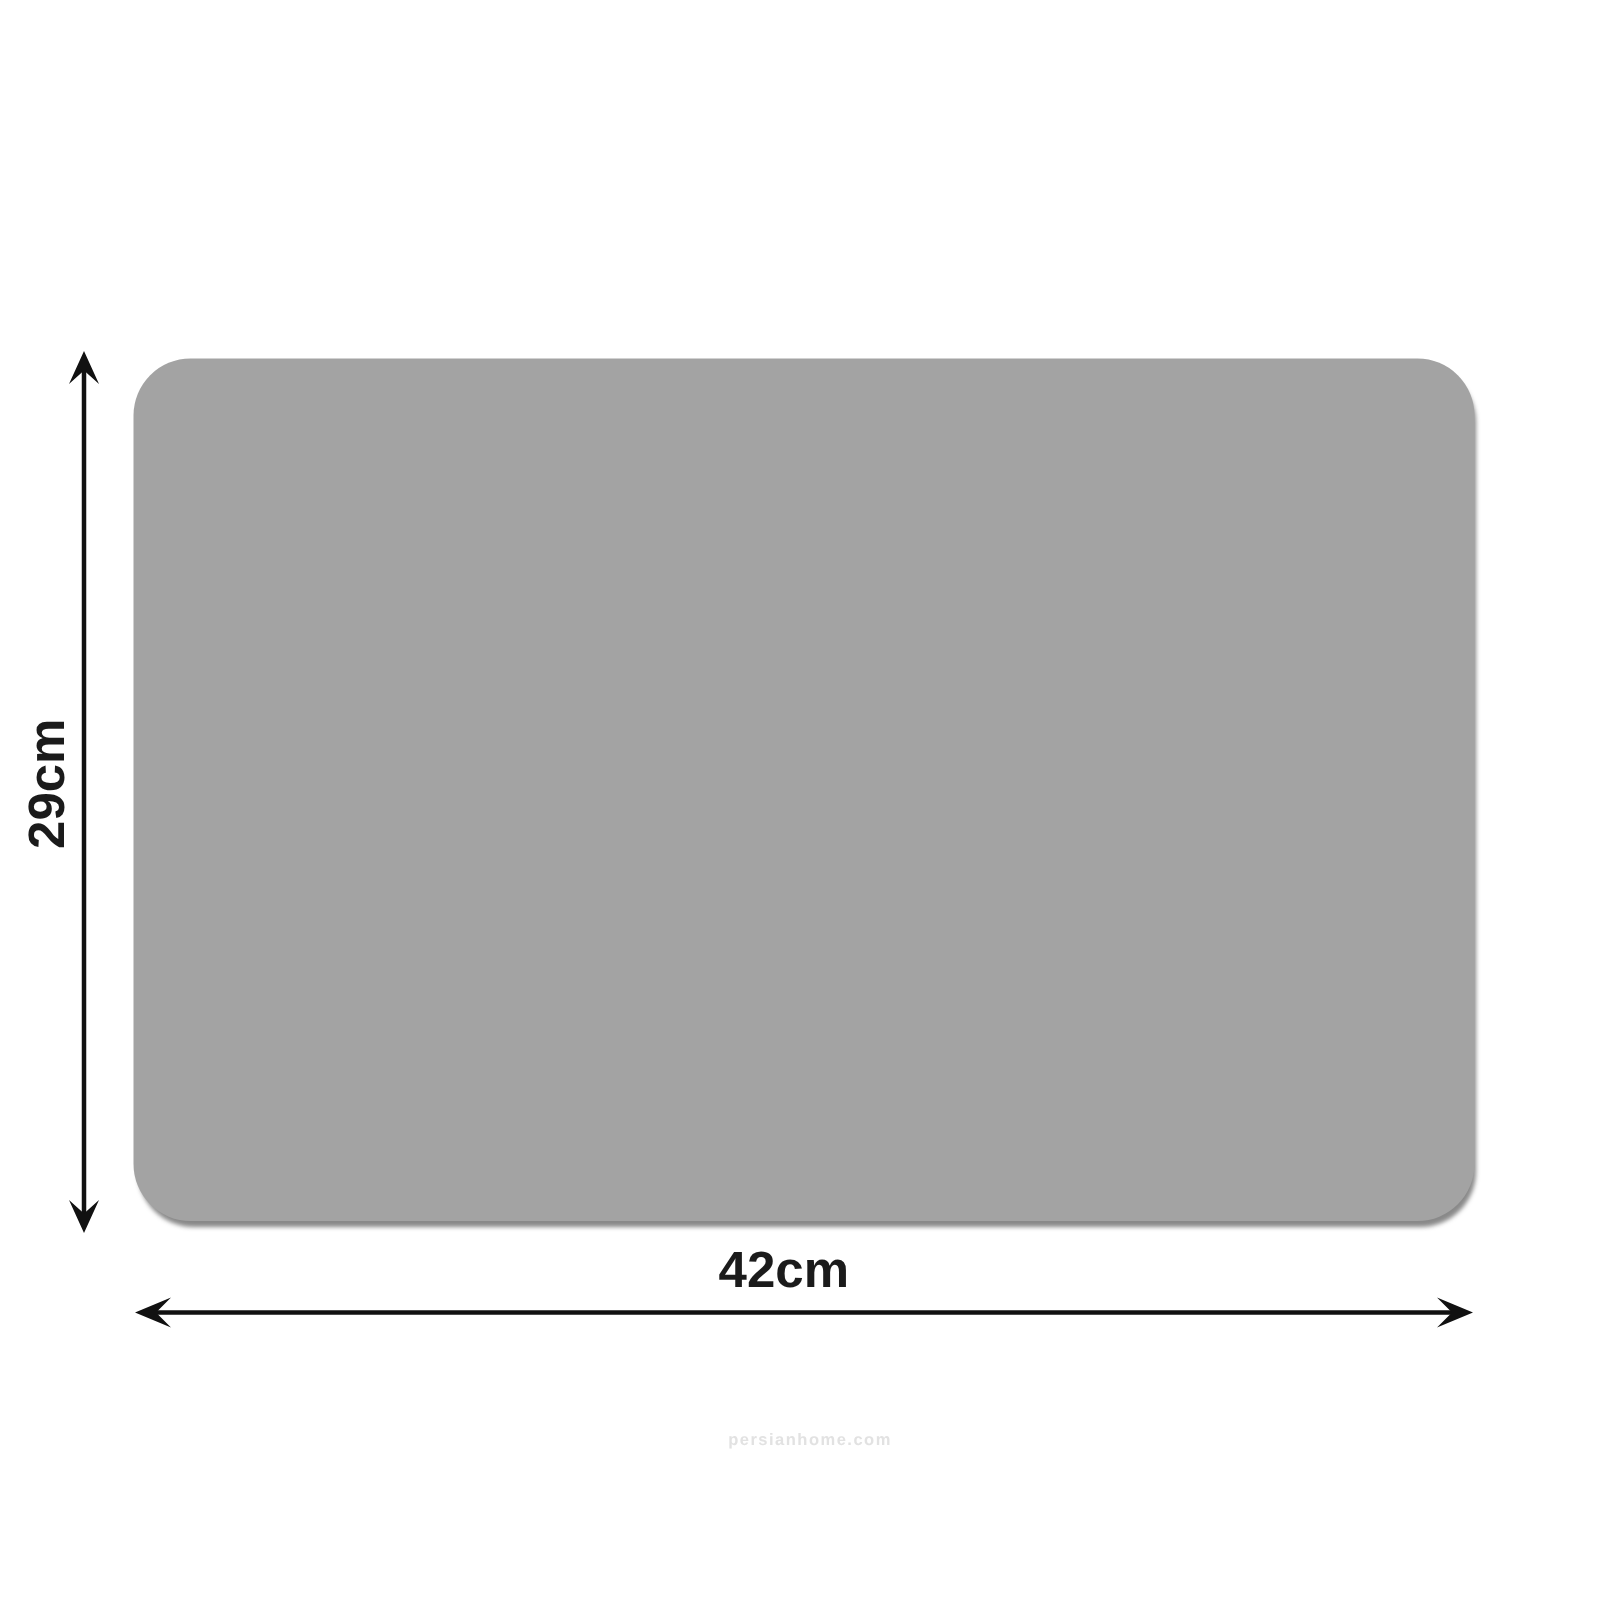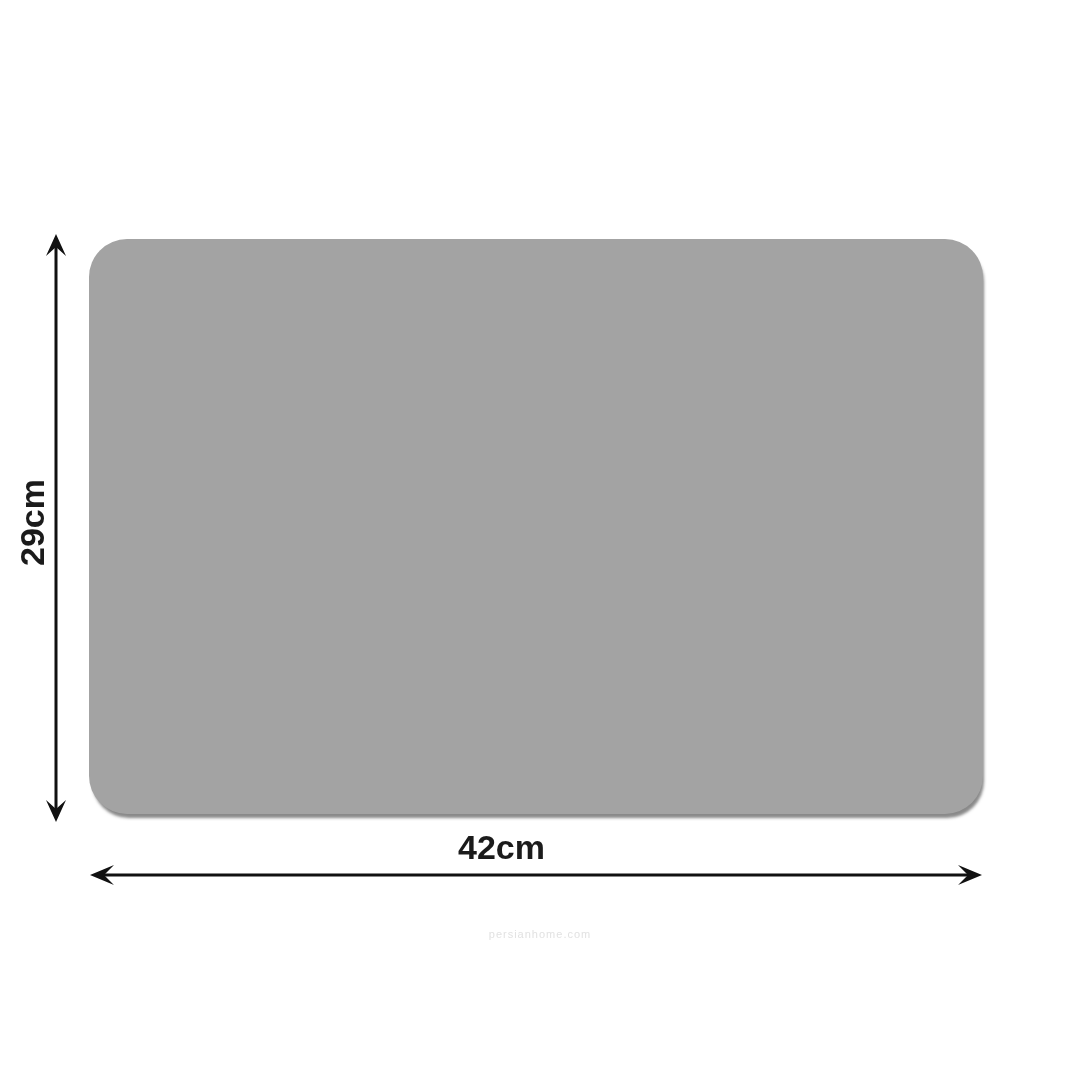--- a/index.html
+++ b/index.html
@@ -61,34 +61,34 @@
   }
   .dim-label-height {
     left: -28px;
     top: 503px;
     width: 120px;
     text-align: center;
     transform: rotate(-90deg);
     transform-origin: 50% 50%;
   }
   .dim-label-width {
-    left: 458px;
+    left: 446px;
     top: 828px;
     width: 120px;
-    text-align: left;
+    text-align: right;
   }
   
   .watermark {
     position: absolute;
     left: 440px;
-    top: 928px;
+    top: 954px;
     width: 200px;
     text-align: center;
     font-size: 11px;
-    font-weight: 400;
+    font-weight: 700;
     color: #e2e2e2;
     letter-spacing: 1px;
     user-select: none;
   }
 </style>
 </head>
 <body>
 
 <div class="scene">
 

